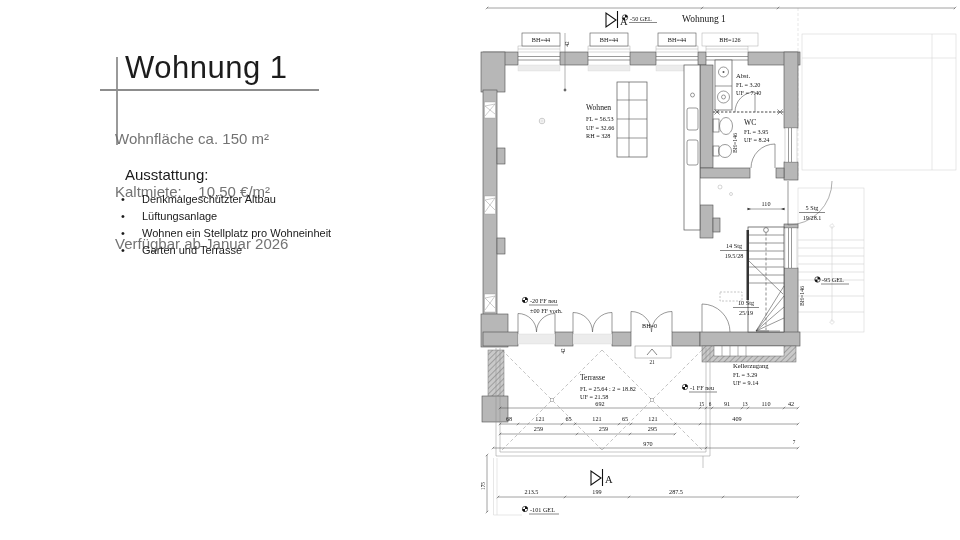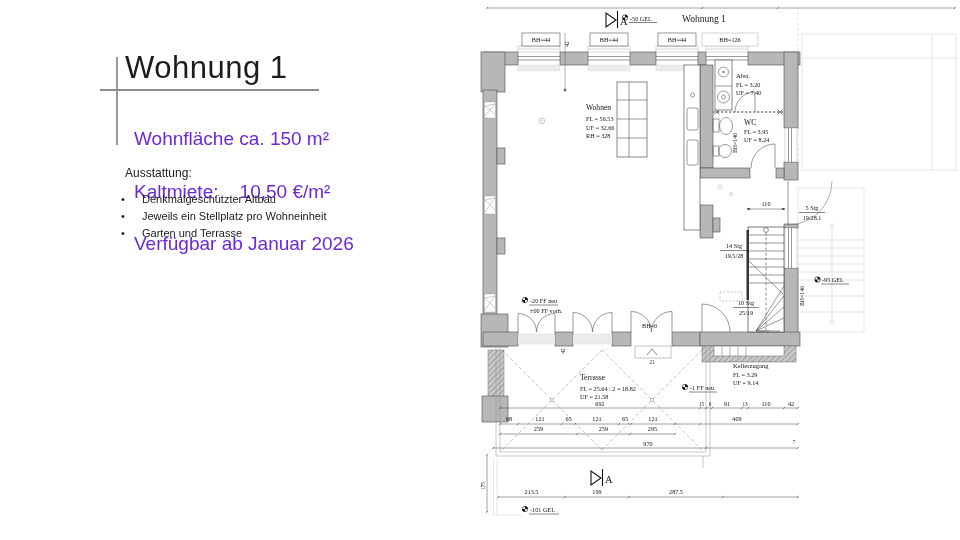--- a/index.html
+++ b/index.html
@@ -3,23 +3,23 @@
 <meta charset="utf-8">
 <style>
   html,body{margin:0;padding:0;background:#fff;}
   #stage{position:relative;width:960px;height:540px;background:#ffffff;overflow:hidden;
          font-family:"Liberation Sans",sans-serif;}
   
   .v-rule{position:absolute;left:116px;top:57px;width:2px;height:88px;background:#9a9a9a;}
   .h-rule{position:absolute;left:100px;top:89px;width:219px;height:2px;background:#8d8d8d;}
   .panel-title{position:absolute;left:125px;top:51px;font-size:31px;line-height:1.1;
                font-weight:400;letter-spacing:.5px;color:#1c1c1c;}
-  .facts{position:absolute;left:134px;top:95px;font-size:19px;line-height:17.5px;
-         color:#6d28d9;white-space:pre;}
-  .features-head{position:absolute;left:125px;top:166px;font-size:12px;color:#1a1a1a;}
+  .facts{position:absolute;left:115px;top:95px;font-size:15px;line-height:17.5px;
+         color:#737373;white-space:pre;}
+  .features-head{position:absolute;left:125px;top:166px;font-size:15px;color:#1a1a1a;}
   .features{position:absolute;left:109px;top:183px;margin:10px;padding:0;list-style:none;
             font-size:11px;color:#1a1a1a;}
   .features li{position:relative;padding-left:23px;height:16.9px;}
   .features li::before{content:"\2022";position:absolute;left:2px;top:0;}
   
   #plan{position:absolute;left:480px;top:0;}
   #plan text{font-family:"Liberation Serif",serif;fill:#141414;}
   .s5{font-size:5.2px}.s55{font-size:5.8px}.s6{font-size:6.2px}.s65{font-size:6.6px}
   .s75{font-size:7.6px}.s9{font-size:9.5px}.s10{font-size:10.5px}
   .mid{text-anchor:middle}
@@ -38,21 +38,22 @@
   <div class="h-rule"></div>
   <div class="panel-title">Wohnung 1</div>
   <div class="facts">
     <div>Wohnfläche ca. 150 m²</div>
     <div>Kaltmiete:    10,50 €/m²</div>
     <div>Verfügbar ab Januar 2026</div>
   </div>
   <div class="features-head">Ausstattung:</div>
   <ul class="features">
     <li>Denkmalgeschützter Altbau</li>
-    <li>Jeweils ein Stellplatz pro Wohneinheit</li>
+    <li>Lüftungsanlage</li>
+    <li>Wohnen ein Stellplatz pro Wohneinheit</li>
     <li>Garten und Terrasse</li>
   </ul>
 
   <svg id="plan" width="480" height="540" viewBox="0 0 480 540">
     <defs>
       <pattern id="hatchD" width="4" height="4" patternUnits="userSpaceOnUse" patternTransform="rotate(45)">
         <rect width="4" height="4" fill="#c9c9c9"></rect>
         <line x1="0" y1="0" x2="0" y2="4" stroke="#818181" stroke-width="1.2"></line>
       </pattern>
       <symbol id="bm" viewBox="0 0 8 8">

